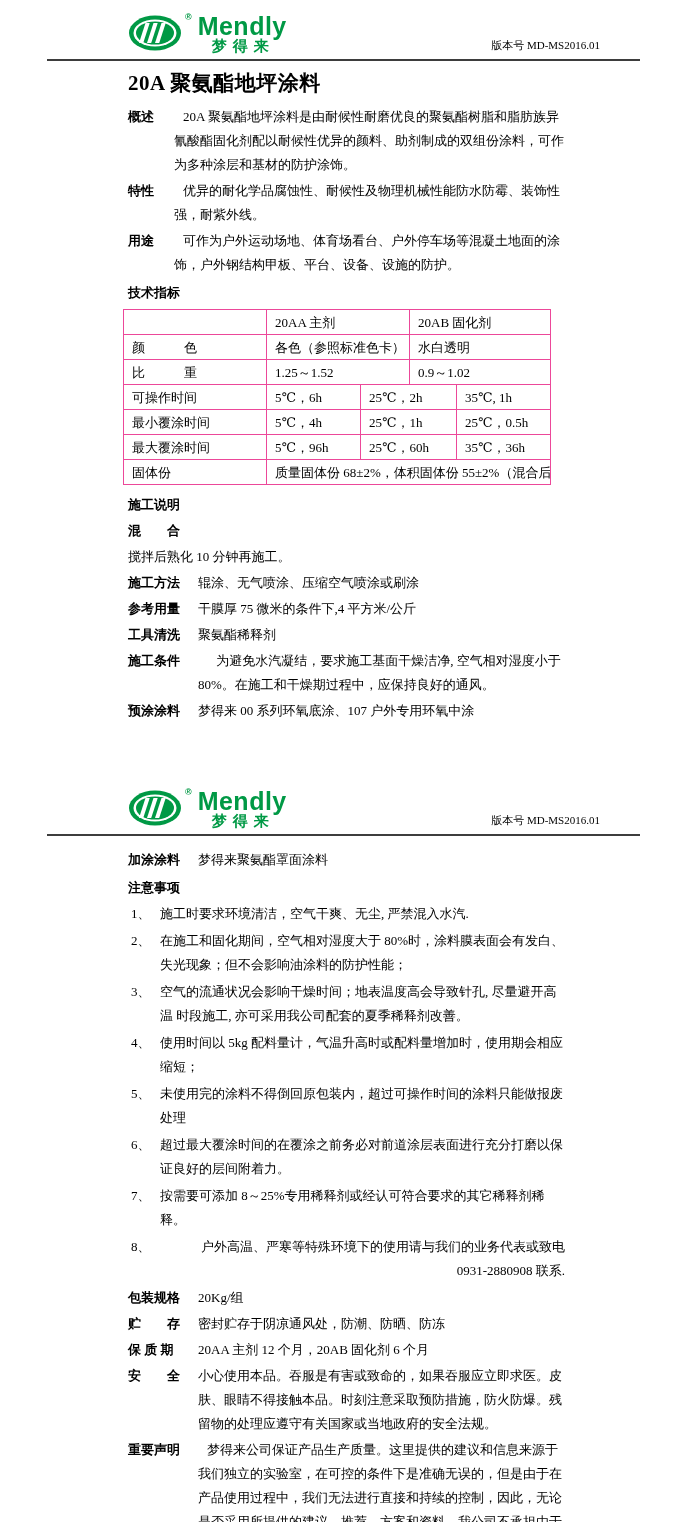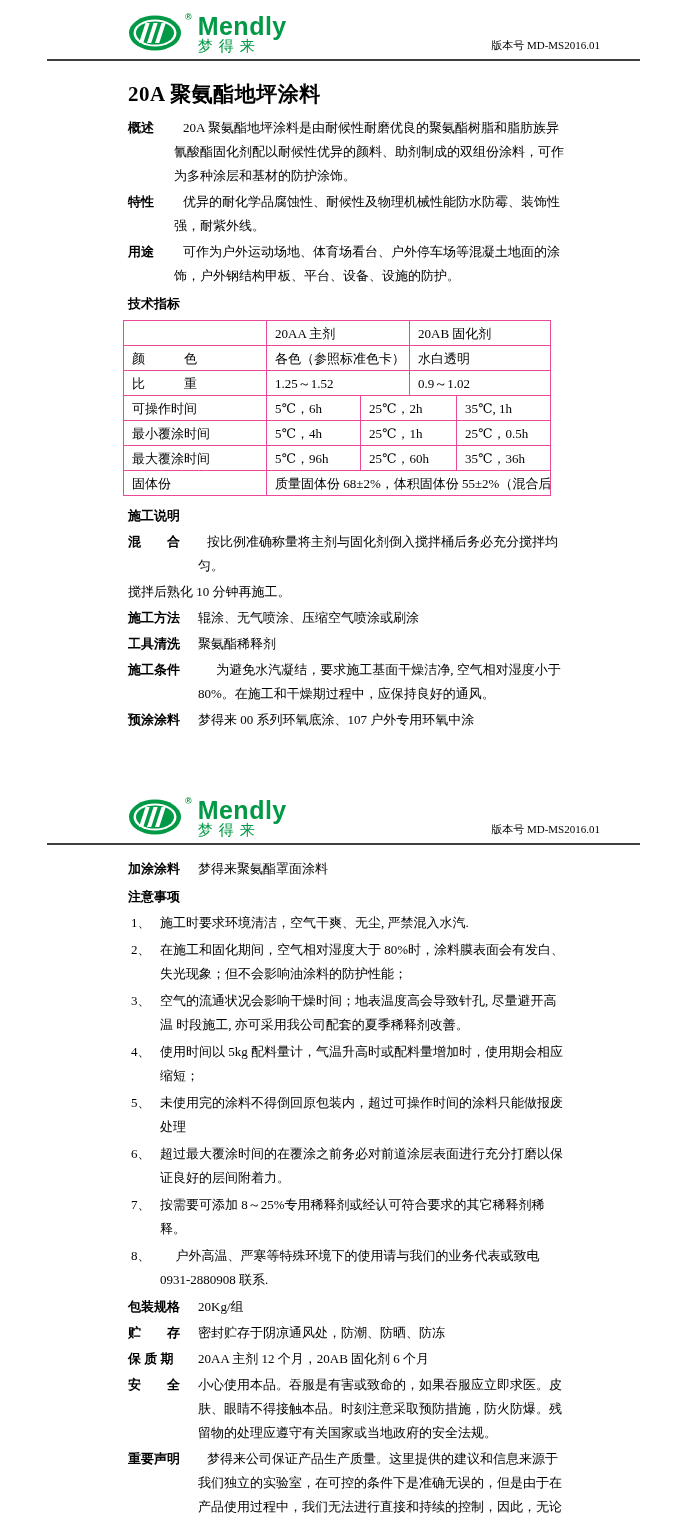--- a/index.html
+++ b/index.html
@@ -15,26 +15,26 @@
   
   .hdr { position: relative; padding-top: 14px; border-bottom: 2px solid var(--rule); padding-bottom: 4px; }
   .hdr.second { margin-top: 52px; }
   .logo { display: flex; align-items: flex-start; margin-left: 81px; }
   .logo svg { display: block; }
   .logo-reg { color: var(--brand); font-size: 9px; line-height: 10px; font-weight: bold; margin: -2px 2px 0 1px;
               font-family: "Liberation Sans", sans-serif; }
   .logo-txt { color: var(--brand); margin-left: 4px; }
   .logo-name { font-family: "Liberation Sans", "DejaVu Sans", sans-serif; font-weight: bold;
                font-size: 25px; line-height: 24px; letter-spacing: 0.5px; }
-  .logo-cn { font-weight: normal; font-size: 15px; line-height: 17px; letter-spacing: 6px; }
+  .logo-cn { font-weight: bold; font-size: 15px; line-height: 17px; letter-spacing: 6px; margin-left: 14px; }
   .version { position: absolute; right: 40px; bottom: 8px; font-size: 11px; line-height: 12px; }
 
   
   .col { margin-left: 81px; margin-right: 75px; }
-  .title { font-size: 21px; font-weight: bold; line-height: 30px; margin: 18px 0 7px; letter-spacing: 0.5px; }
+  .title { font-size: 21px; font-weight: bold; line-height: 30px; margin: 7px 0 7px; letter-spacing: 0.5px; }
   .sec-h { font-weight: bold; margin: 4px 0 2px; }
 
   .row { display: flex; margin: 2px 0; }
   .row .lbl { font-weight: bold; flex: 0 0 46px; }
   .row.w .lbl { flex: 0 0 70px; }
   .row .txt { flex: 1; }
   .txt .ind1 { display: block; text-indent: 1.4em; }
   .txt .ln { display: block; }
   .flush { margin: 2px 0; }
   .first-indent { text-indent: 0.7em; }
@@ -42,21 +42,21 @@
   
   table.spec { border-collapse: collapse; margin: 4px 0 8px -5px; table-layout: fixed; width: 427px; }
   table.spec td { border: 1px solid #ec4899; height: 25px; padding: 0 8px; font-size: 13px; line-height: 17px;
                   overflow: hidden; white-space: nowrap; }
   table.spec td.c { text-align: center; }
 
   
   .item { display: flex; margin: 1px 0 3px 3px; }
   .item .num { flex: 0 0 29px; }
   .item .txt { flex: 1; }
-  .item.indent .txt { text-indent: 1.2em; }
+  .item.indent .txt { text-indent: 1.2em; text-align: right; }
 </style>
 </head>
 <body>
 
 <div class="page">
 
   <div class="hdr">
     <div class="logo">
       <span>
         <svg width="56" height="38" viewBox="0 0 56 38" aria-hidden="true">
@@ -144,29 +144,32 @@
         <td>固体份</td>
         <td colspan="4">质量固体份 68±2%，体积固体份 55±2%（混合后）</td>
       </tr>
     </tbody>
       </table>
 
     <div class="sec-h">施工说明</div>
 
     <div class="row w">
       <span class="lbl">混　　合</span>
-      <span class="txt first-indent">按比例准确称量将主剂与固化剂倒入搅拌桶后务必充分搅拌均匀。</span>
     </div>
     <div class="flush">搅拌后熟化 10 分钟再施工。</div>
 
     <div class="row w">
       <span class="lbl">施工方法</span>
       <span class="txt">辊涂、无气喷涂、压缩空气喷涂或刷涂</span>
     </div>
 
+    <div class="row w">
+      <span class="lbl">参考用量</span>
+      <span class="txt">干膜厚 75 微米的条件下,4 平方米/公斤</span>
+    </div>
 
     <div class="row w">
       <span class="lbl">工具清洗</span>
       <span class="txt">聚氨酯稀释剂</span>
     </div>
 
     <div class="row w">
       <span class="lbl">施工条件</span>
       <span class="txt">
         <span class="ind1">为避免水汽凝结，要求施工基面干燥洁净, 空气相对湿度小于</span>

